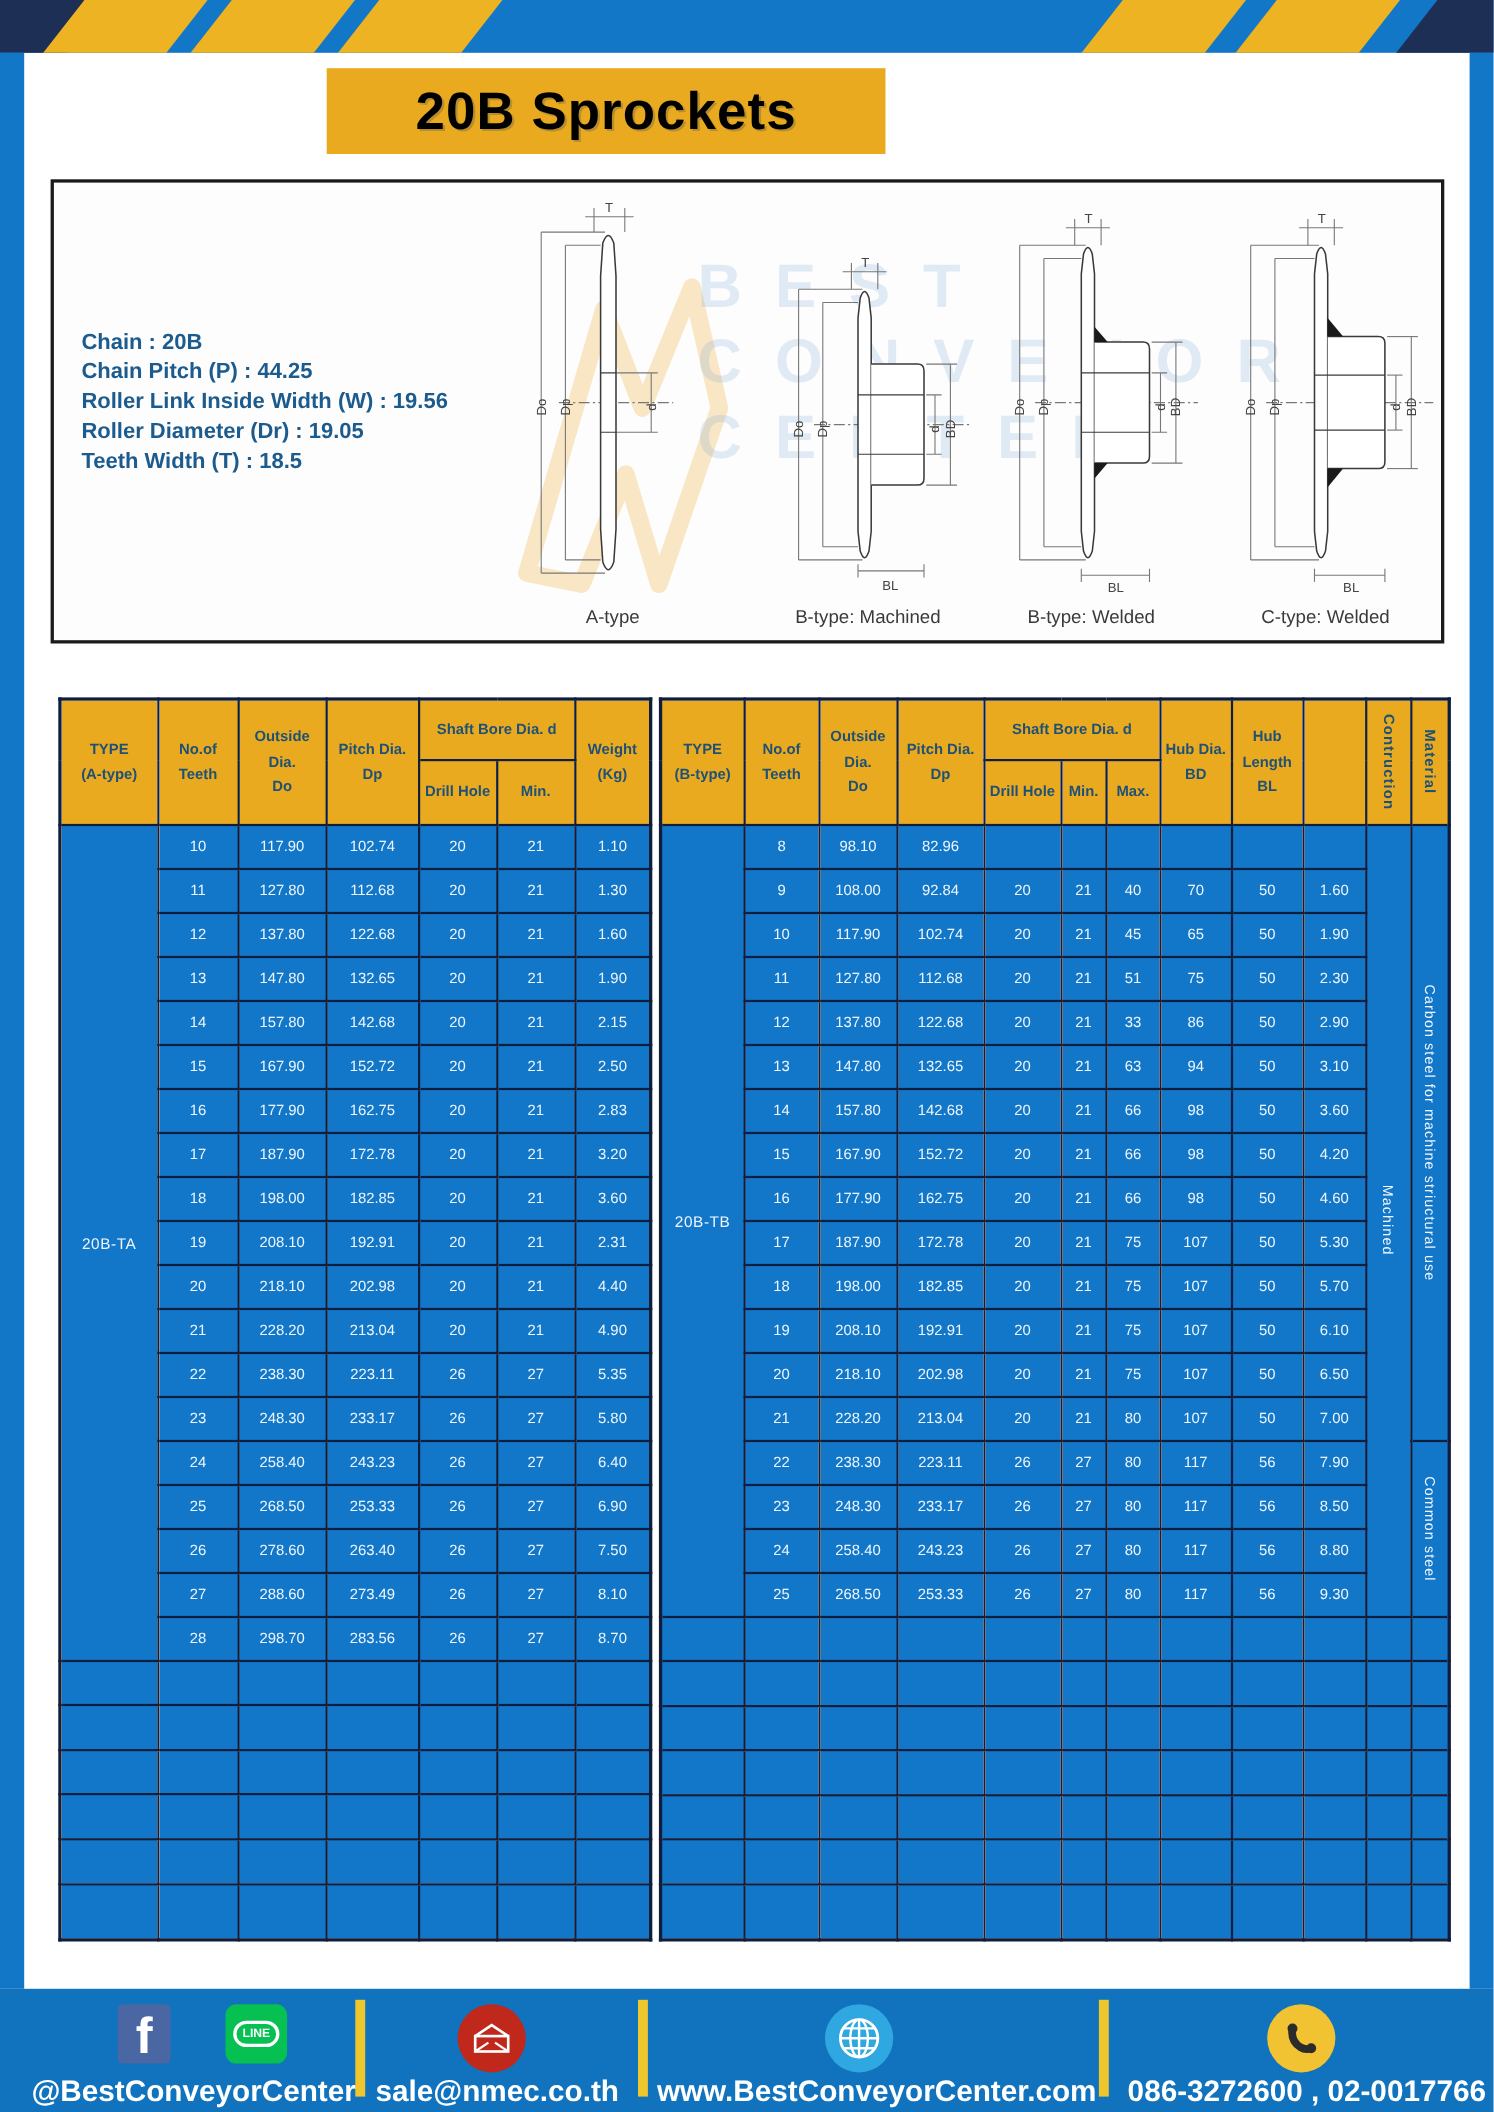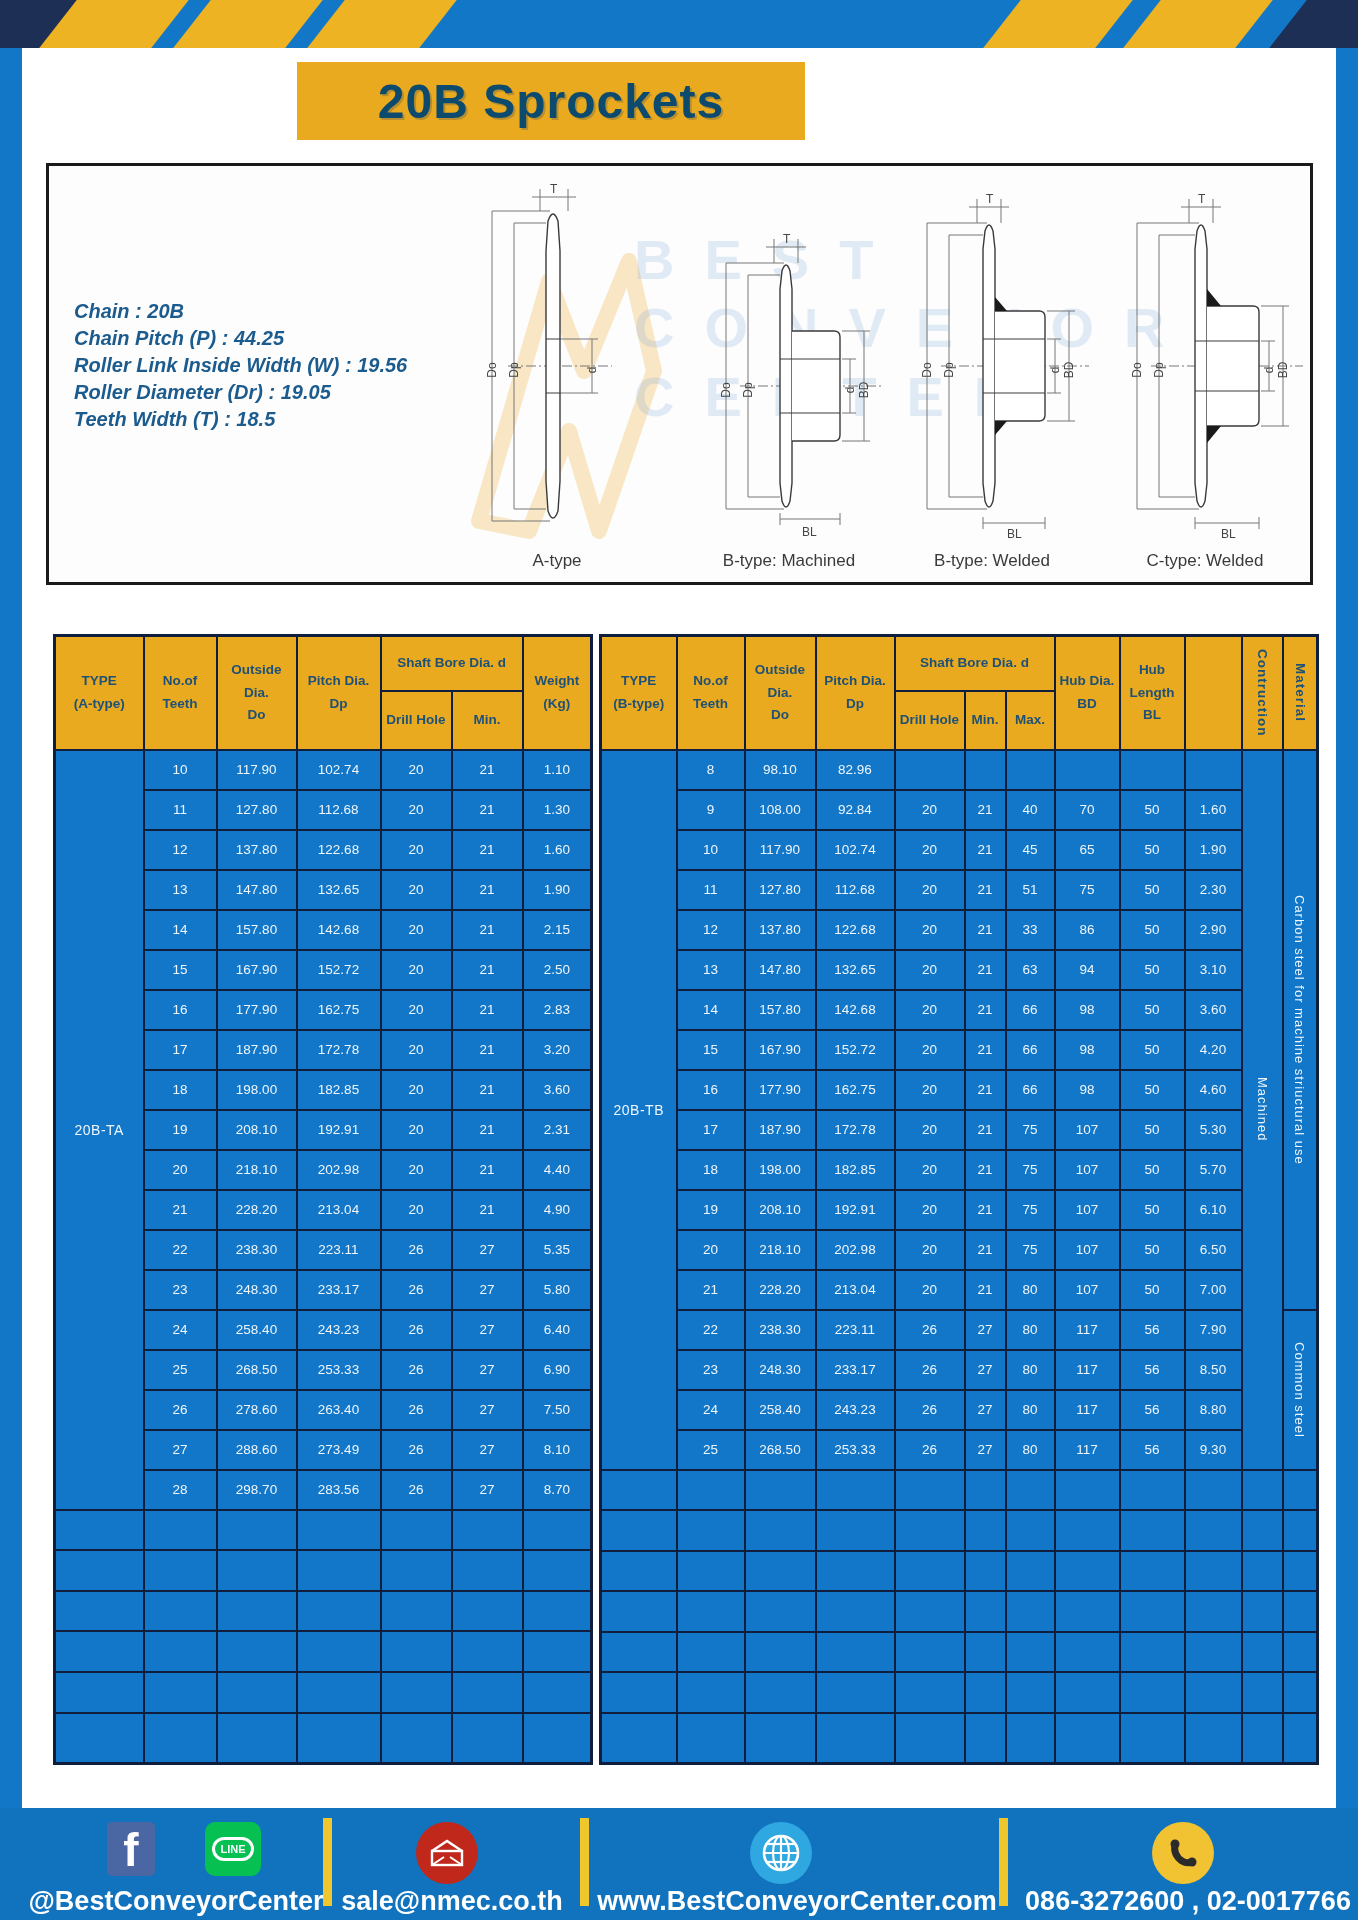--- a/index.html
+++ b/index.html
@@ -10,31 +10,31 @@
   
   .topbar { position:absolute; left:0; top:0; width:1358px; height:48px; background:#1377C7; overflow:hidden; }
   .stripe { position:absolute; top:-12px; height:72px; width:112px; background:#EDB322; transform:skewX(-38deg); }
   .wedge { position:absolute; top:-12px; height:72px; width:150px; background:#1E2F55; transform:skewX(-38deg); }
   .side-border { position:absolute; top:48px; width:22px; height:1760px; background:#1377C7; }
   .side-border.left { left:0; } .side-border.right { right:0; }
 
   
   .banner { position:absolute; left:297px; top:62px; width:508px; height:78px; background:#EAAA1F;
             display:flex; align-items:center; justify-content:center; }
-  .banner-title { font-size:48px; font-weight:bold; color:#0c4a6e; letter-spacing:1px;
+  .banner-title { font-size:48px; font-weight:bold; color:#000000; letter-spacing:1px;
                   text-shadow:2px 2px 0 rgba(30,60,90,0.25); }
 
   
   .diagram-box { position:absolute; left:46px; top:163px; width:1267px; height:422px; background:#fdfdfd;
                  border:3px solid #1a1a1a; overflow:hidden; }
   .watermark-text { position:absolute; left:585px; top:60px; width:680px; font-weight:bold; font-size:56px;
                     letter-spacing:30px; line-height:1.22; color:rgba(125,170,215,0.22); white-space:pre-line; }
   .watermark-swoosh { position:absolute; opacity:0.30; }
   .specs { position:absolute; left:25px; top:132px; }
-  .spec-line { font-size:20px; font-weight:bold; color:#1C5B8D; line-height:27px; white-space:nowrap;font-style:italic; }
+  .spec-line { font-size:20px; font-weight:bold; color:#1C5B8D; line-height:27px; white-space:nowrap; }
   .caption { position:absolute; top:385px; transform:translateX(-50%); font-size:17px; color:#3a3a3a; white-space:nowrap; }
   .drawing { position:absolute; top:15px; }
   .drawing svg text { font-family:"Liberation Sans", sans-serif; font-size:12px; fill:#444; }
 
   
   .tbl-wrap { position:absolute; top:634px; }
   .tbl-wrap.a { left:53px;  width:537px; height:1131px; }
   .tbl-wrap.b { left:599px; width:717px; height:1131px; }
   table { border-collapse:collapse; width:100%; height:100%; table-layout:fixed; }
   th, td { border:2px solid #0E1E3C; text-align:center; vertical-align:middle; overflow:hidden; }

